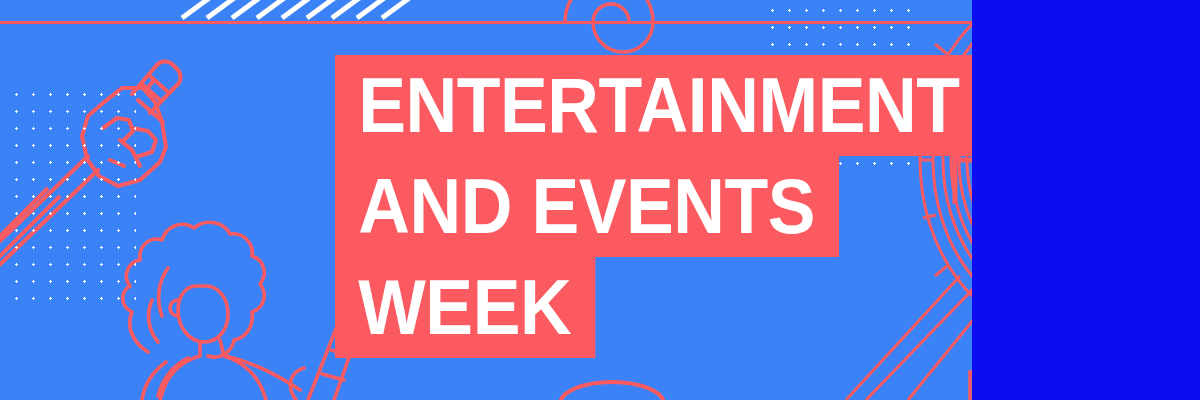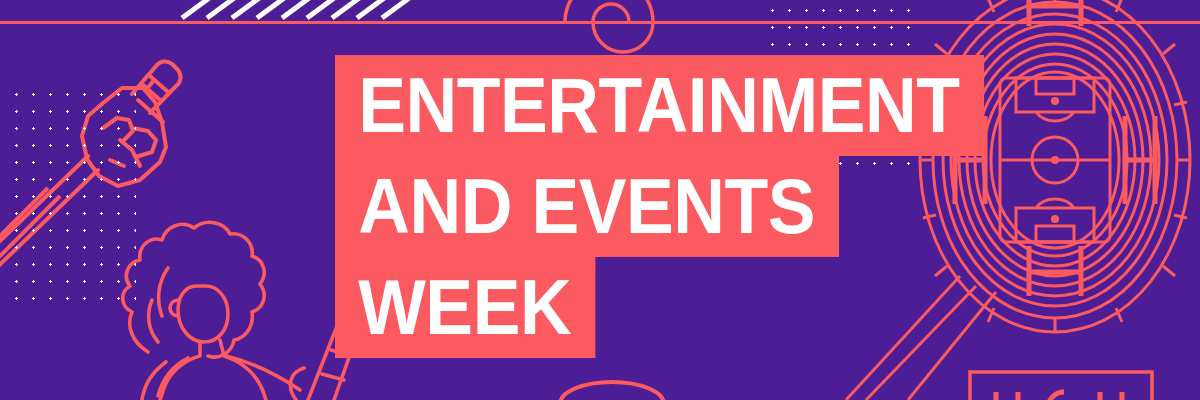--- a/index.html
+++ b/index.html
@@ -2,24 +2,24 @@
 <html><head>
 <meta charset="utf-8">
 <style>
   html, body {
     margin: 0;
     padding: 0;
     background: #0d0df2;
   }
   #banner {
     position: relative;
-    width: 1200px;
+    width: 972px;
     height: 400px;
     overflow: hidden;
-    background: #4c1d95;
+    background: #3b82f6;
     font-family: "Liberation Sans", sans-serif;
   }
   .layer {
     position: absolute;
     top: 0;
     left: 0;
     width: 1200px;
     height: 400px;
     pointer-events: none;
   }

